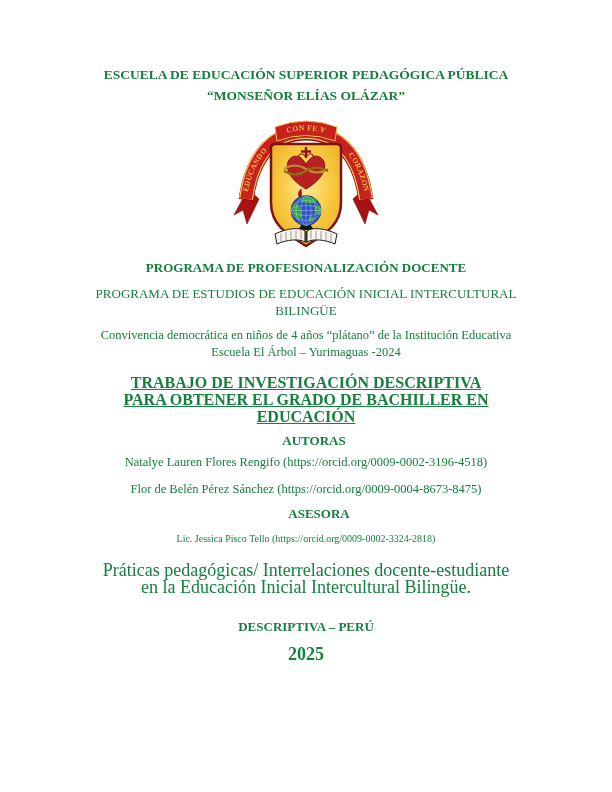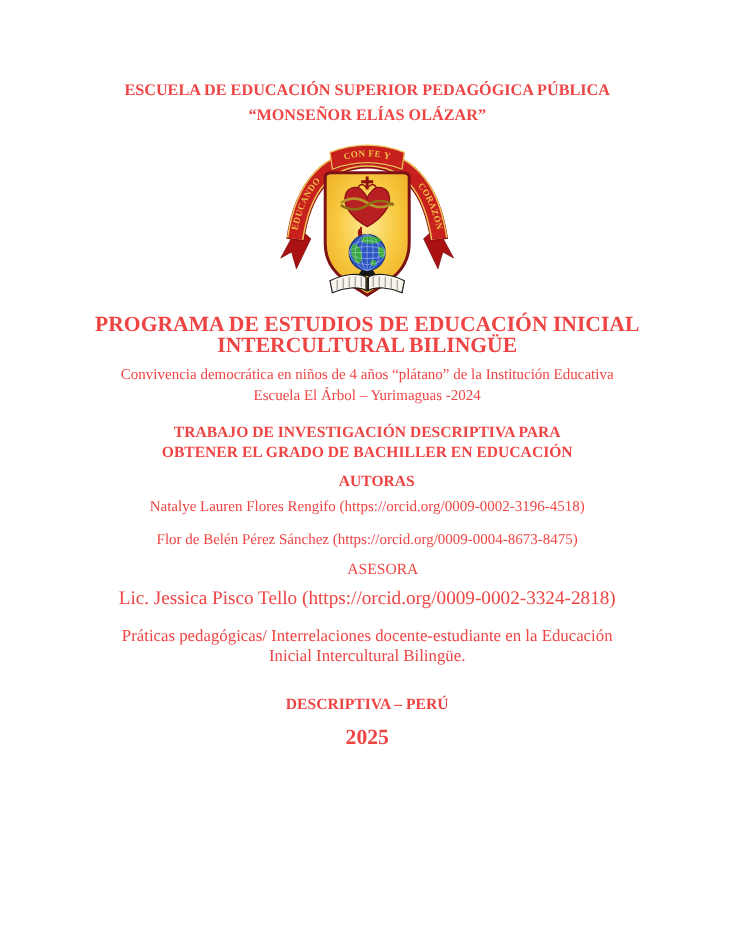--- a/index.html
+++ b/index.html
@@ -2,21 +2,21 @@
 <html><head>
 <meta charset="utf-8">
 <style>
   html, body { margin: 0; padding: 0; background: #ffffff; }
   .page {
     position: relative;
     width: 612px;
     height: 772px;
     background: #ffffff;
     font-family: "Liberation Serif", "DejaVu Serif", serif;
-    color: #ef4444;
+    color: #15803d;
     overflow: hidden;
   }
   .center { text-align: center; }
   .inst {
     padding-top: 64px;
     font-weight: bold;
     font-size: 13.5px;
     line-height: 21px;
   }
   .logo-wrap {
@@ -25,72 +25,73 @@
     margin: 7px auto 0 auto;
   }
   .program1 {
     margin: 6px auto 0 auto;
     font-weight: bold;
     font-size: 13px;
     line-height: 17px;
   }
   .program2 {
     margin: 9px auto 0 auto;
-    font-weight: bold;
-    font-size: 18px;
+    font-weight: normal;
+    font-size: 13px;
     line-height: 17px;
     max-width: 465px;
   }
   .thesis-title {
     margin: 8px auto 12px auto;
     font-size: 12.5px;
     line-height: 17px;
     max-width: 415px;
   }
   .degree {
     margin: 13px auto 0 auto;
     font-weight: bold;
-    font-size: 13px;
+    font-size: 16px;
     line-height: 17px;
     max-width: 375px;
+    text-decoration: underline;
   }
   .authors-heading {
     margin: 7px auto 0 auto;
     font-weight: bold;
     font-size: 13px;
     line-height: 17px;
     padding-left: 16px;
   }
   .author-line {
     margin: 10px auto 0 auto;
     font-size: 12.5px;
     line-height: 17px;
   }
   .author-line.first { margin-top: 5px; }
   .advisor-heading {
     margin: 7px auto 0 auto;
-    font-weight: normal;
+    font-weight: bold;
     font-size: 13px;
     line-height: 17px;
     padding-left: 26px;
   }
   .advisor-line {
     margin: 8px auto 0 auto;
-    font-size: 16px;
+    font-size: 10px;
     line-height: 17px;
   }
   .research-heading {
     margin: 29px auto 0 auto;
     font-weight: bold;
     font-size: 13px;
     line-height: 17px;
   }
   .research-line {
     margin: 15px auto 0 auto;
-    font-size: 14px;
+    font-size: 18px;
     line-height: 17px;
     max-width: 425px;
   }
   .place {
     margin: 22px auto 0 auto;
     font-weight: bold;
     font-size: 13px;
     line-height: 17px;
   }
   .year {
@@ -194,20 +195,21 @@
           <line x1="100" y1="120.5" x2="100" y2="128.5"></line>
           <line x1="95" y1="119" x2="95" y2="127.3"></line>
           <line x1="90" y1="118" x2="90" y2="126.5"></line>
           <line x1="85" y1="117.5" x2="85" y2="126"></line>
           <line x1="80" y1="117.5" x2="80" y2="126.2"></line>
         </g>
       </g>
     </svg>
   </div>
 
+  <div class="program1 center">PROGRAMA DE PROFESIONALIZACIÓN DOCENTE</div>
   <div class="program2 center">PROGRAMA DE ESTUDIOS DE EDUCACIÓN INICIAL INTERCULTURAL BILINGÜE</div>
 
   <div class="thesis-title center">Convivencia democrática en niños de 4 años “plátano” de la Institución Educativa Escuela El Árbol – Yurimaguas -2024</div>
 
   <div class="degree center">TRABAJO DE INVESTIGACIÓN DESCRIPTIVA PARA OBTENER EL GRADO DE BACHILLER EN EDUCACIÓN</div>
 
   <div class="authors-heading center">AUTORAS</div>
   <div class="author-line first center">Natalye Lauren Flores Rengifo (https://orcid.org/0009-0002-3196-4518)</div>
   <div class="author-line center">Flor de Belén Pérez Sánchez (https://orcid.org/0009-0004-8673-8475)</div>
 

